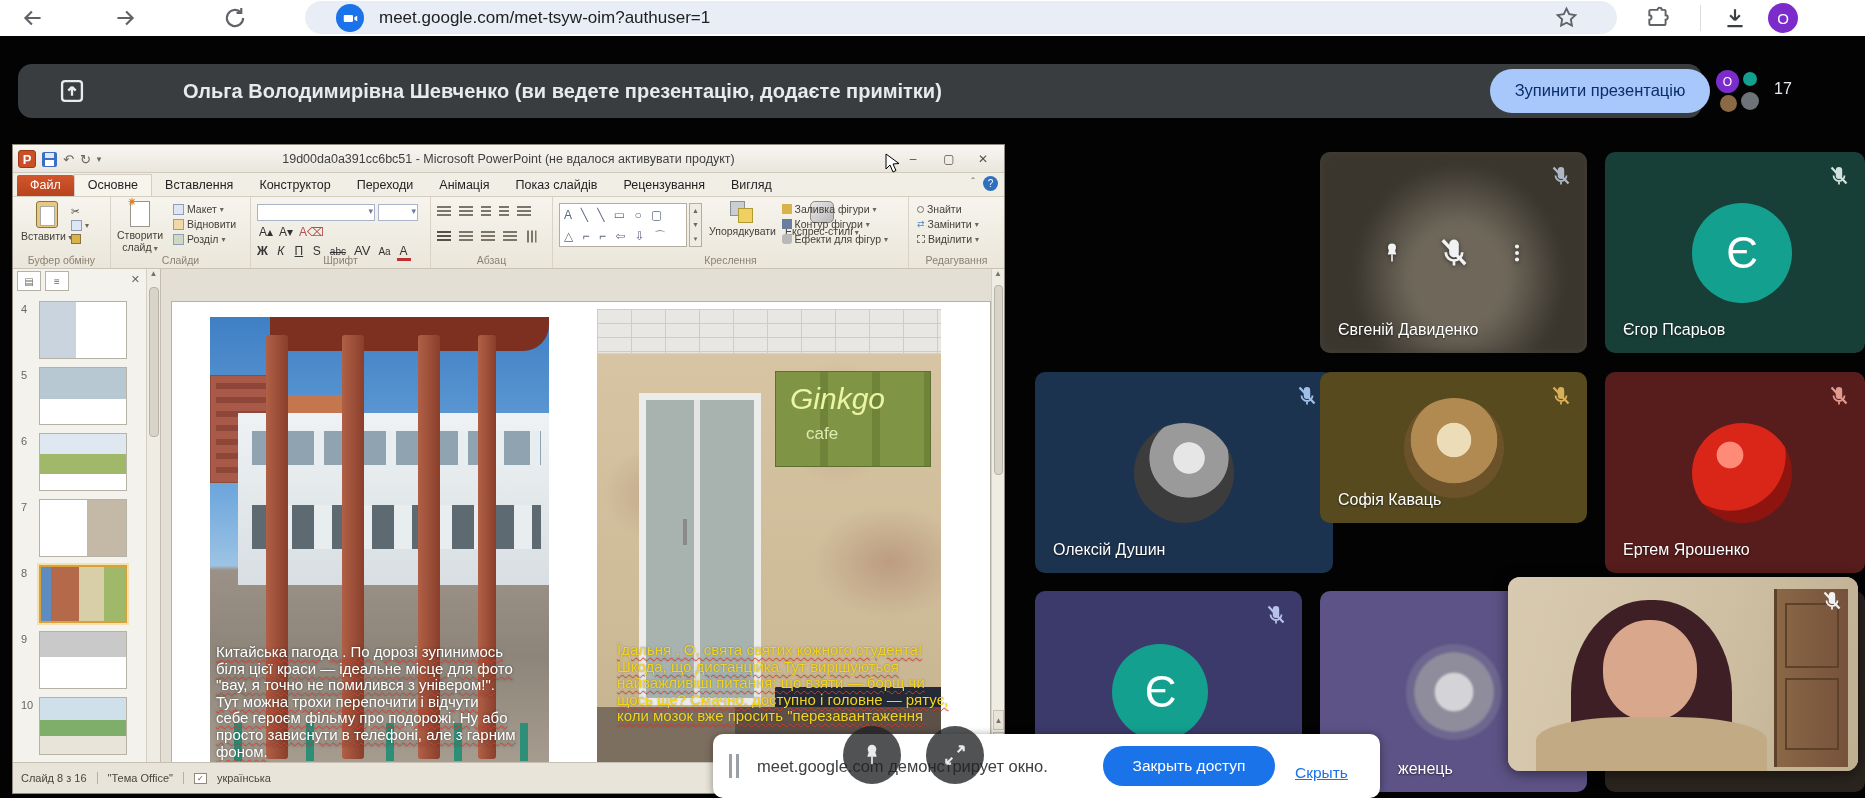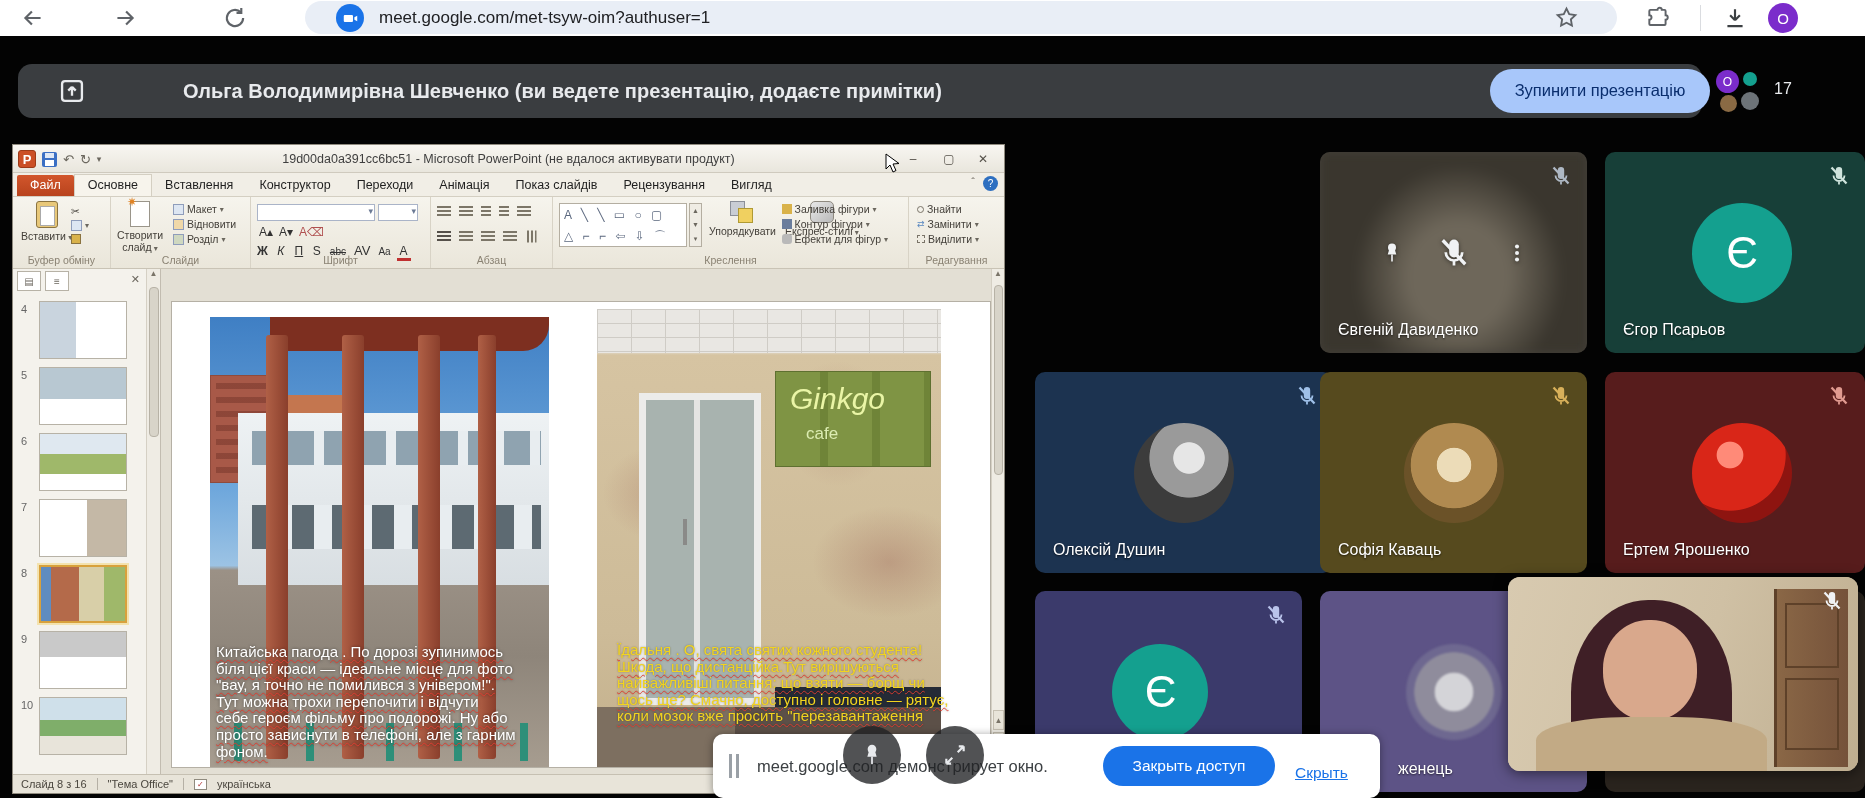--- a/index.html
+++ b/index.html
@@ -114,21 +114,21 @@
   .thumb-box{position:absolute;left:26px;top:0;width:88px;height:58px;background:#fff;border:1px solid #b7b2a6;}
   .thumb-item.sel .thumb-box{border:2px solid #d8a13c;box-shadow:0 0 0 2px #f3e2ae;}
   .pane-scroll{position:absolute;right:0;top:0;width:14px;height:100%;background:#efece4;border-left:1px solid #d5d0c4;font-size:8px;color:#7a7468;text-align:center;}
   .pane-scroll .pthumb{position:absolute;left:2px;top:18px;width:10px;height:150px;background:#d8d4c9;border:1px solid #b7b2a6;border-radius:4px;}
 
   .slide-page{position:absolute;left:158px;top:32px;width:820px;height:467px;background:#fff;border:1px solid #b5b0a5;overflow:hidden;}
   .main-scroll{position:absolute;right:0;top:0;width:13px;height:100%;background:#efece4;border-left:1px solid #d5d0c4;font-size:8px;color:#7a7468;text-align:center;}
   .main-scroll .mthumb{position:absolute;left:2px;top:16px;width:9px;height:190px;background:#d8d4c9;border:1px solid #b7b2a6;border-radius:4px;}
   .nav-dbl{position:absolute;left:1px;width:11px;height:20px;line-height:20px;background:#e8e4d9;border:1px solid #c6c0b2;}
 
-  .ppt-status{position:absolute;left:0;bottom:0;width:100%;height:19px;background:#e8e4d9;border-top:1px solid #c6c0b2;display:flex;align-items:center;gap:10px;padding:0 8px;font-size:11px;color:#4a463e;}
+  .ppt-status{position:absolute;left:0;bottom:0;width:100%;height:31px;background:#e8e4d9;border-top:1px solid #c6c0b2;display:flex;align-items:center;gap:10px;padding:0 8px;font-size:11px;color:#4a463e;}
   .st-sep{width:1px;height:12px;background:#b5b0a5;}
   .spell-ic{width:13px;height:11px;background:#fff;border:1px solid #8f8a7e;font-size:8px;line-height:10px;text-align:center;color:#b03030;}
 
   
   .photo{position:absolute;overflow:hidden;}
   .pagoda{left:38px;top:15px;width:339px;height:452px;background:linear-gradient(#3f7fc4 0%,#6ea7dc 38%,#9cc3e4 55%,#9b9186 56%,#8e857a 75%,#a79d90 100%);}
   .apt{position:absolute;left:0;top:58px;width:76px;height:108px;background:#a85948;box-shadow:inset 0 0 0 1px rgba(0,0,0,.15);}
   .apt:before{content:"";position:absolute;inset:8px 6px;background:repeating-linear-gradient(#7c3a2e 0 6px,transparent 6px 14px);opacity:.6;}
   .apt2{position:absolute;left:76px;top:78px;width:56px;height:84px;background:#c4764f;}
   .wbuild{position:absolute;left:28px;top:96px;width:311px;height:172px;background:linear-gradient(#eef2f4,#d8dee2);}
@@ -276,21 +276,21 @@
       <div class="mic-badge" style="color:#9fc0e8">
         <svg viewBox="0 0 24 24">
             <path fill="currentColor" d="M12 15a3.2 3.2 0 0 0 3.2-3.2V6.2a3.2 3.2 0 1 0-6.4 0v5.6A3.2 3.2 0 0 0 12 15z"></path>
             <path d="M6.5 11.5a5.5 5.5 0 0 0 11 0M12 17v3.4" fill="none" stroke="currentColor" stroke-width="1.8"></path>
             <path d="M4.5 3.5l15 16" fill="none" stroke="currentColor" stroke-width="2.2"></path>
           </svg>
       </div>
       <div class="name">Олексій Душин</div>
     </div>
 
-    <div class="tile" style="left:1320px;top:336px;width:267px;height:201px;background:#564a1e">
+    <div class="tile" style="left:1320px;top:336px;width:267px;height:151px;background:#564a1e">
       <div class="photo-av" style="background:radial-gradient(circle at 50% 42%,#ecdcb8 0 22%,#b08a50 23% 56%,#6b5228 57%)"></div>
       <div class="mic-badge" style="color:#d8b05a">
         <svg viewBox="0 0 24 24">
             <path fill="currentColor" d="M12 15a3.2 3.2 0 0 0 3.2-3.2V6.2a3.2 3.2 0 1 0-6.4 0v5.6A3.2 3.2 0 0 0 12 15z"></path>
             <path d="M6.5 11.5a5.5 5.5 0 0 0 11 0M12 17v3.4" fill="none" stroke="currentColor" stroke-width="1.8"></path>
             <path d="M4.5 3.5l15 16" fill="none" stroke="currentColor" stroke-width="2.2"></path>
           </svg>
       </div>
       <div class="name">Софія Каваць</div>
     </div>

